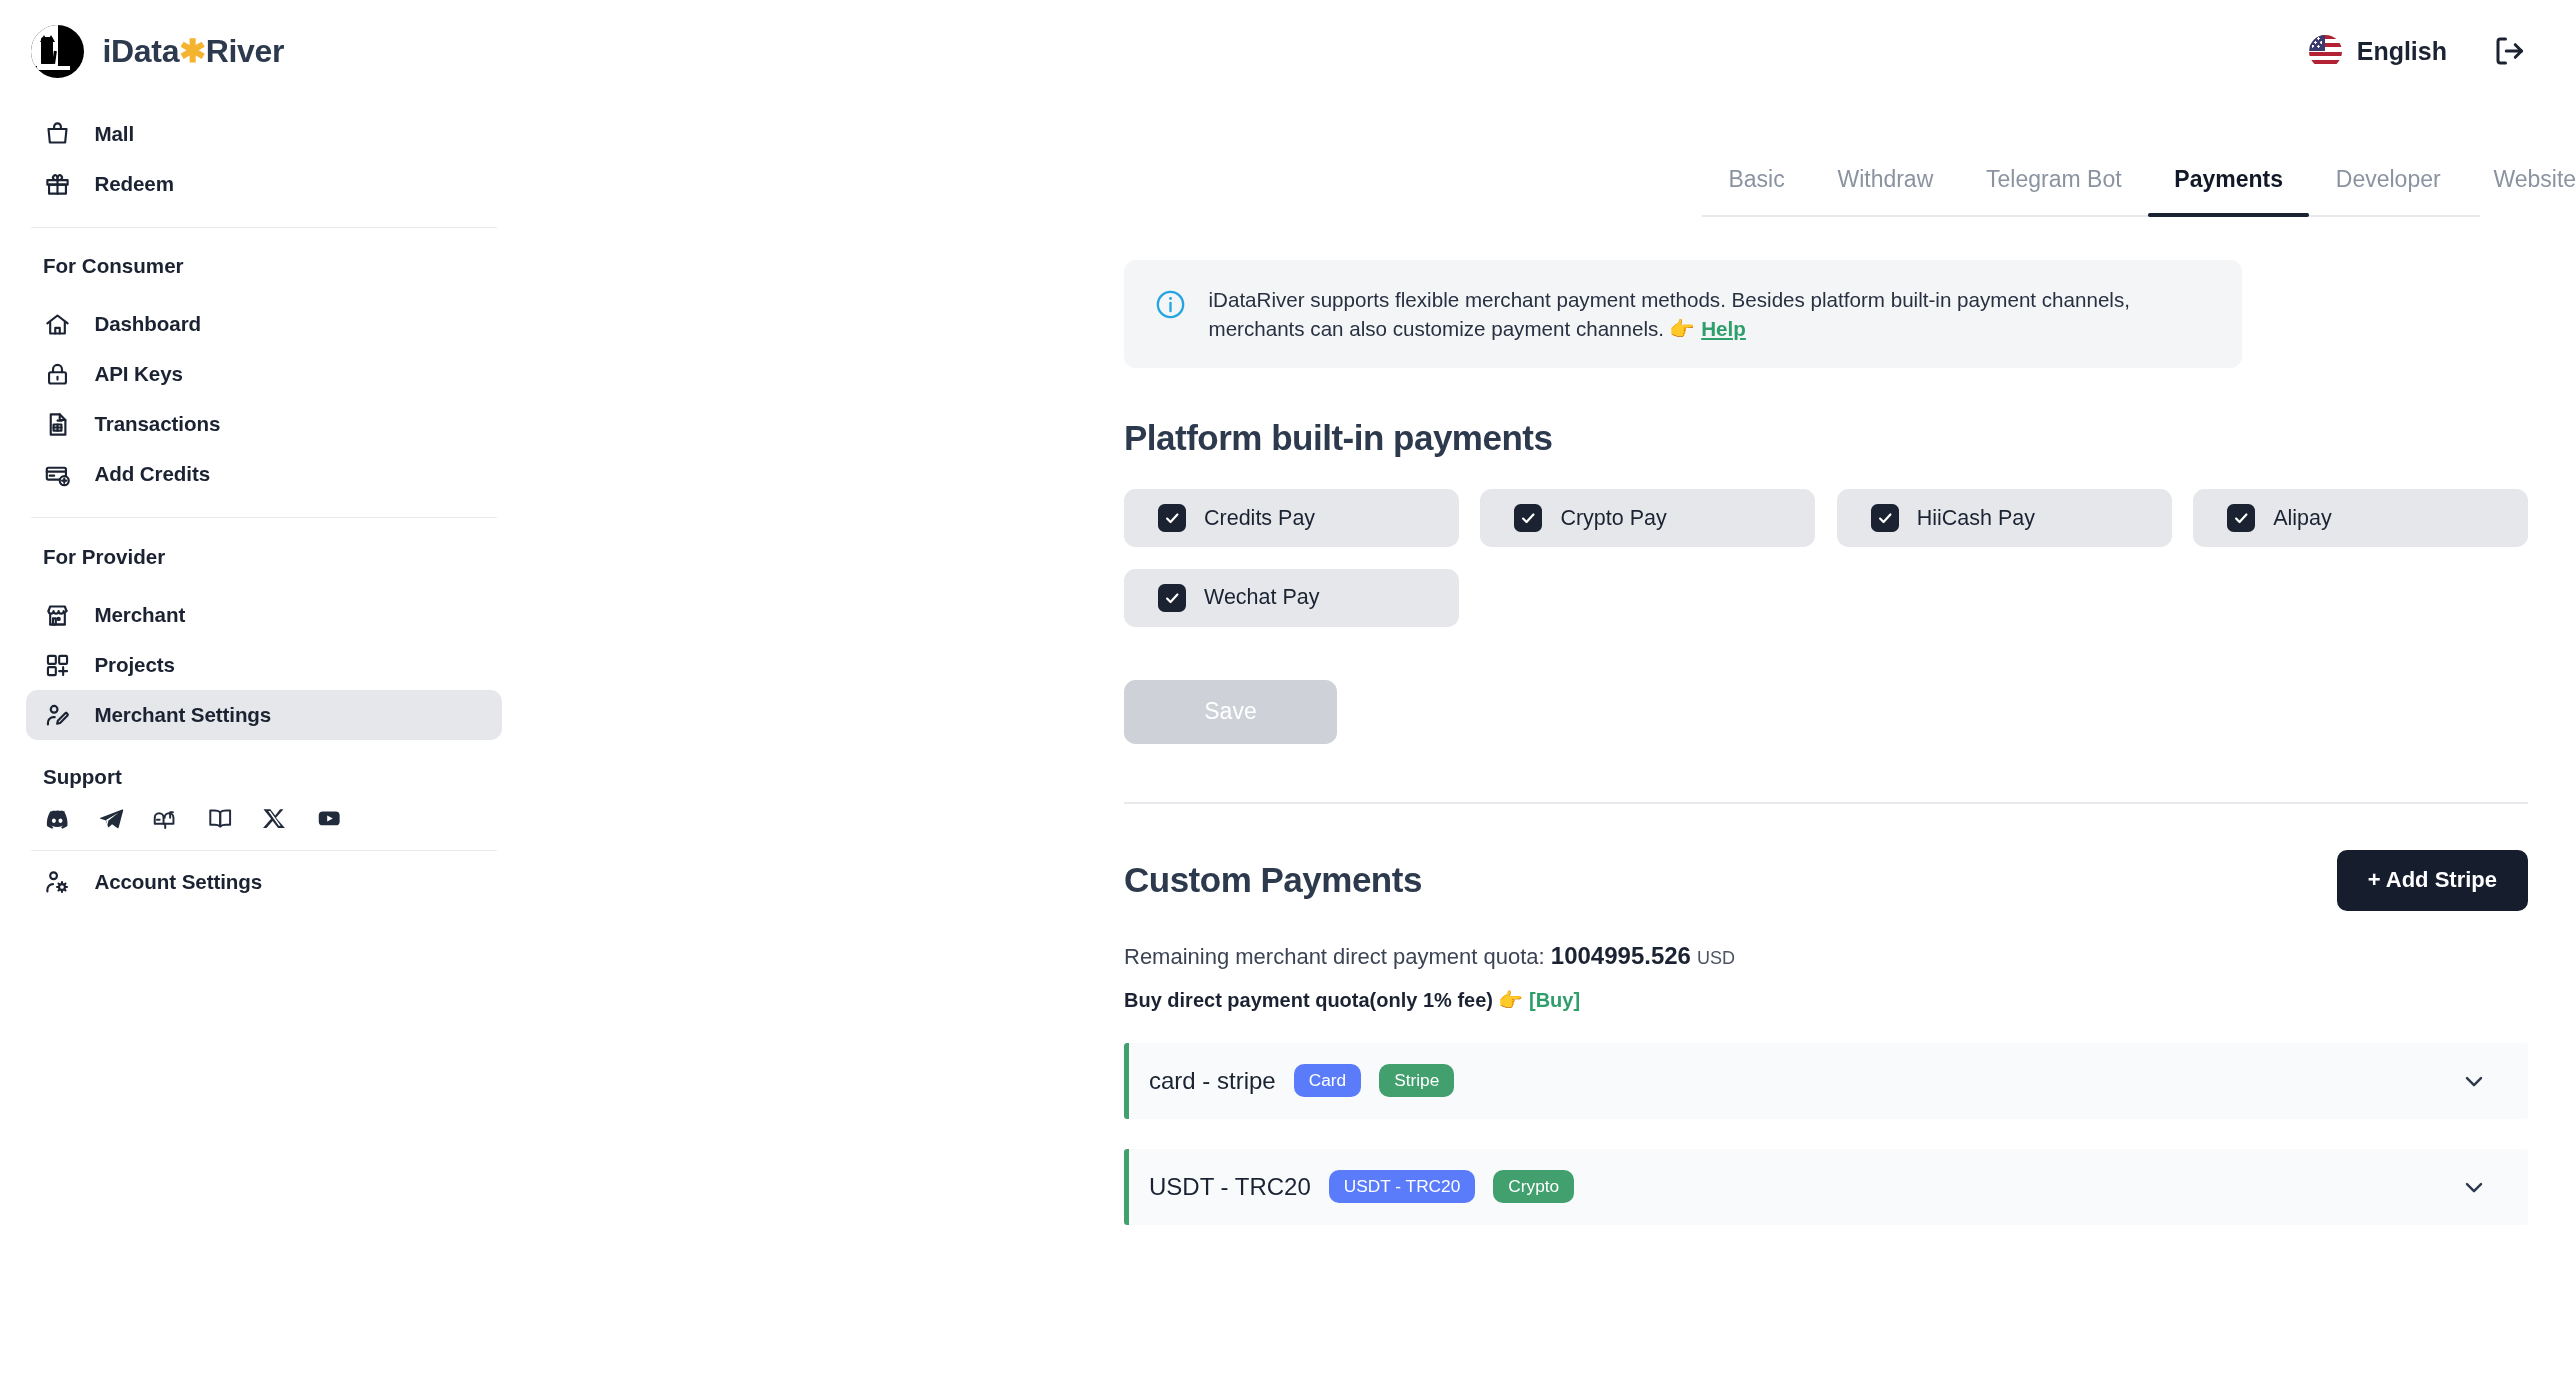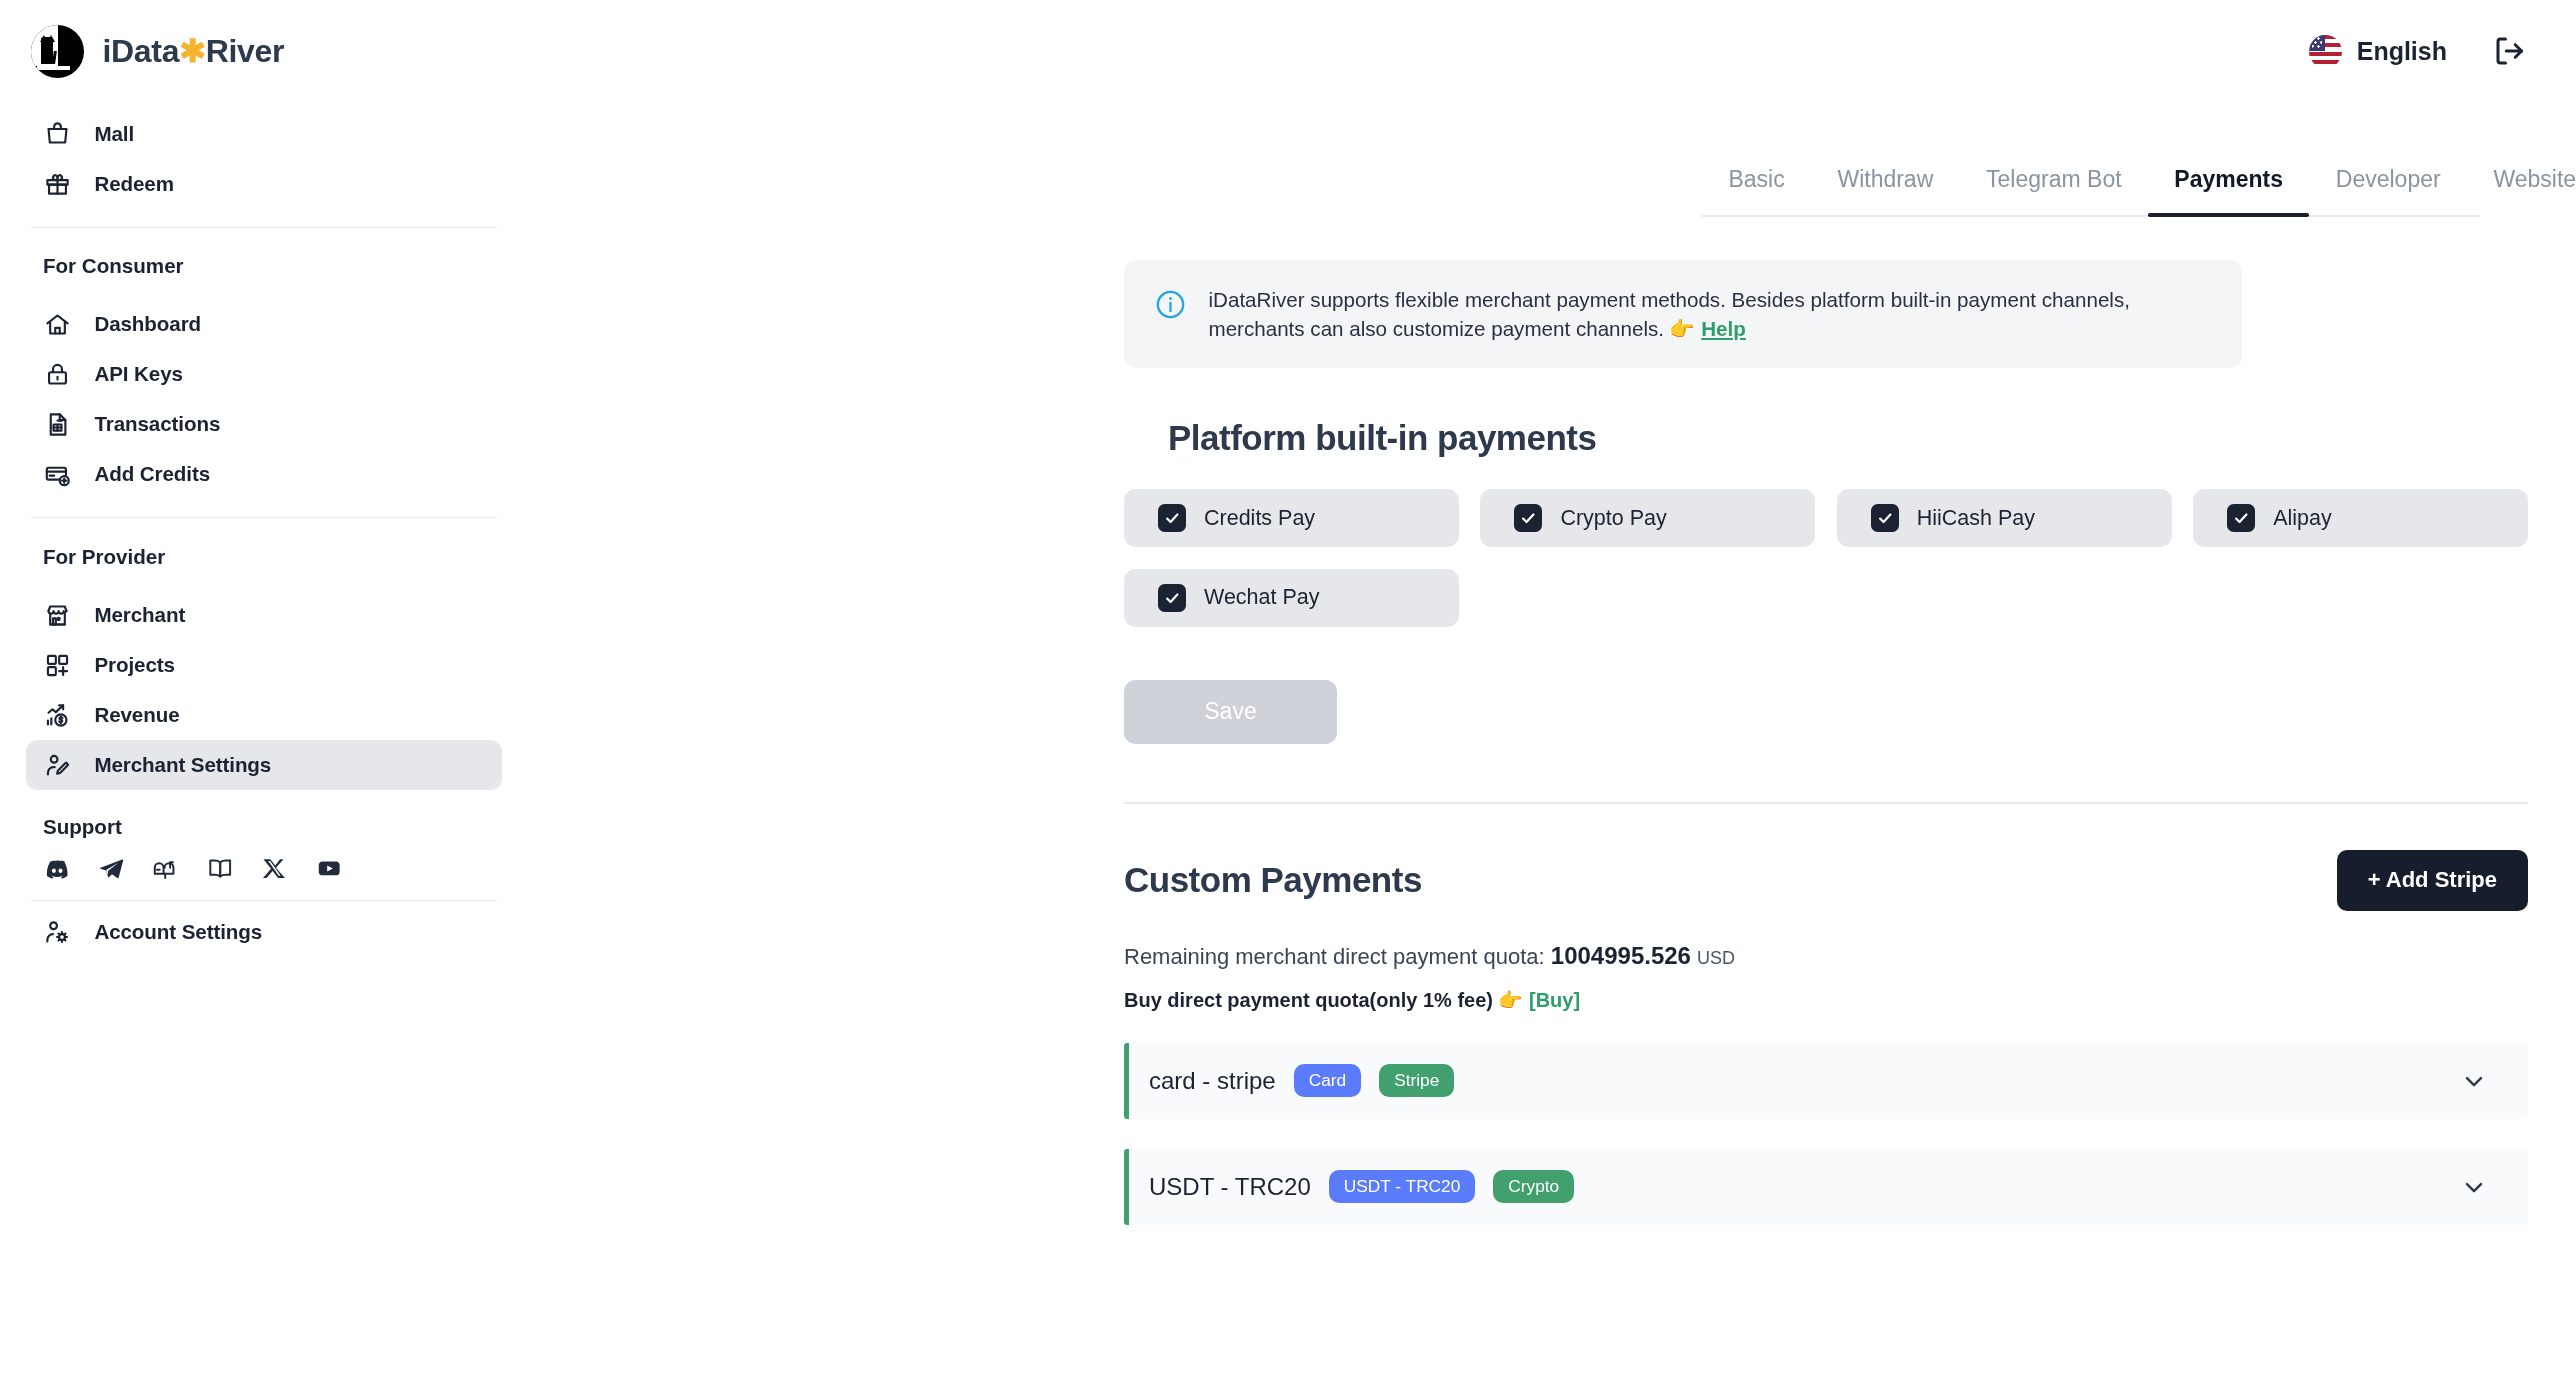--- a/index.html
+++ b/index.html
@@ -161,21 +161,21 @@
   .info-text {
     font-size: 20.6px; line-height: 1.42; color: #283041; font-weight: 400;
   }
   .help-link {
     color: #2e9e6b; text-decoration: underline; font-weight: 600;
     cursor: pointer;
   }
 
   .sec-title {
     font-size: 35px; font-weight: 700; color: #2d3a4e;
-    margin-top: 50px; letter-spacing: -0.5px; margin-left: 44px;
+    margin-top: 50px; letter-spacing: -0.5px;
   }
 
   .pay-grid {
     display: grid; grid-template-columns: repeat(4, 1fr);
     gap: 21.5px; margin-top: 31px;
   }
   .pay-item {
     background: #e6e7eb; border-radius: 11.6px;
     display: flex; align-items: center; gap: 18px;
     height: 58px; padding: 0 34px; cursor: pointer;
@@ -352,32 +352,20 @@
       <div class="nav-item">
         <span class="nav-icon">
           <svg viewBox="0 0 24 24" fill="none" stroke="#1b2333" stroke-width="1.9" stroke-linecap="round" stroke-linejoin="round">
             <rect x="3.5" y="3.5" width="7" height="7" rx="1"></rect>
             <rect x="13.5" y="3.5" width="7" height="7" rx="1"></rect>
             <rect x="3.5" y="13.5" width="7" height="7" rx="1"></rect>
             <path d="M17 13.5v7M13.5 17h7"></path>
           </svg>
         </span>
         <span class="nav-label">Projects</span>
-      </div>
-      <div class="nav-item">
-        <span class="nav-icon">
-          <svg viewBox="0 0 24 24" fill="none" stroke="#1b2333" stroke-width="1.9" stroke-linecap="round" stroke-linejoin="round">
-            <path d="M4 9.5l3.5-3 3 2.5L17 3"></path>
-              <path d="M13.5 3H17v3.5"></path>
-            <path d="M3.5 20v-3.5M6.5 20v-5.5"></path>
-            <circle cx="15" cy="16" r="5"></circle>
-            <path d="M16.4 14.2c-.4-.4-1-.6-1.6-.5-.8.1-1.1.6-1.1 1 0 1.3 2.6.7 2.6 2 0 .5-.4 1-1.2 1.1-.6.1-1.3-.2-1.6-.5M15 12.8v.9M15 18.2v.9"></path>
-          </svg>
-        </span>
-        <span class="nav-label">Revenue</span>
       </div>
       <div class="nav-item active">
         <span class="nav-icon">
           <svg viewBox="0 0 24 24" fill="none" stroke="#1b2333" stroke-width="1.9" stroke-linecap="round" stroke-linejoin="round">
             <circle cx="9" cy="6.5" r="3"></circle>
             <path d="M3.5 20v-1.5A5 5 0 0 1 8.5 13.5h1"></path>
             <path d="M19.8 9.6l1.1 1.1a1 1 0 0 1 0 1.4l-6.6 6.6-2.6.6.6-2.6 6.6-6.6a1 1 0 0 1 1.4 0z"></path>
           </svg>
         </span>
         <span class="nav-label">Merchant Settings</span>

